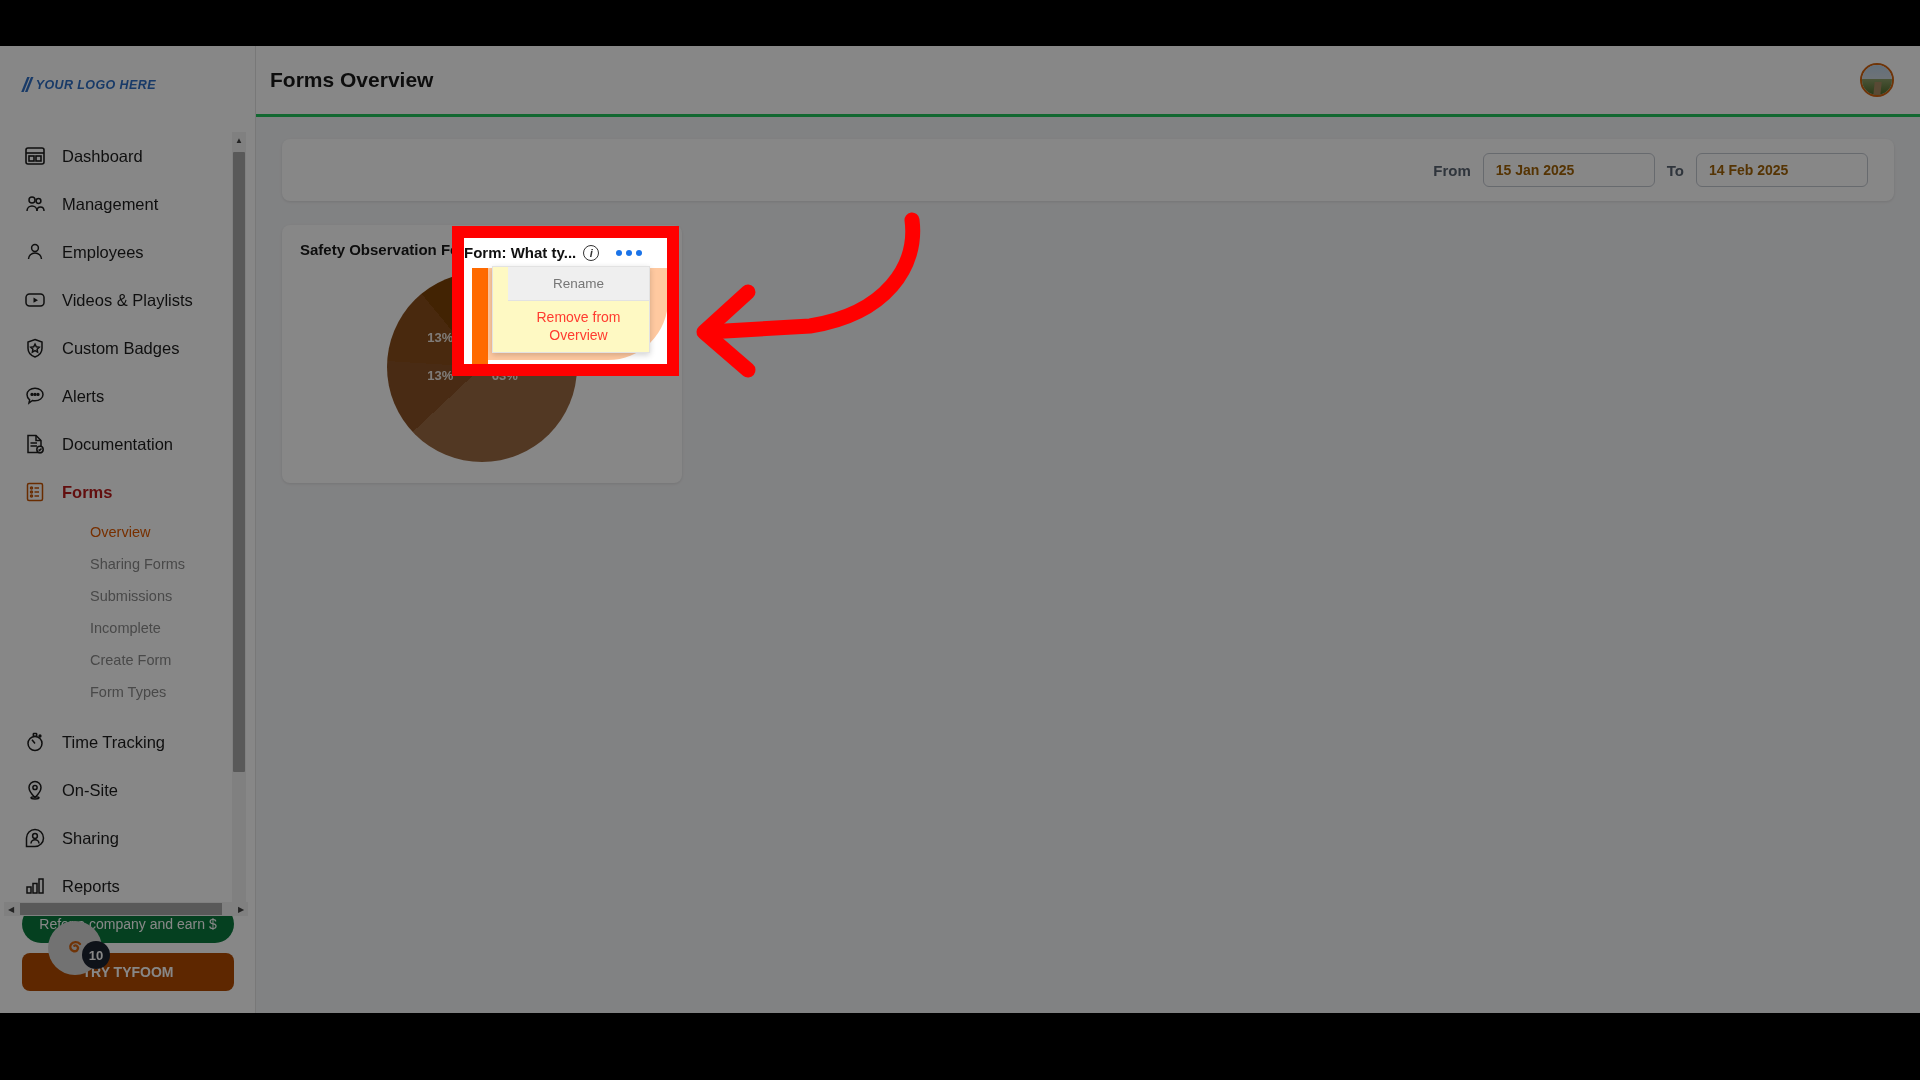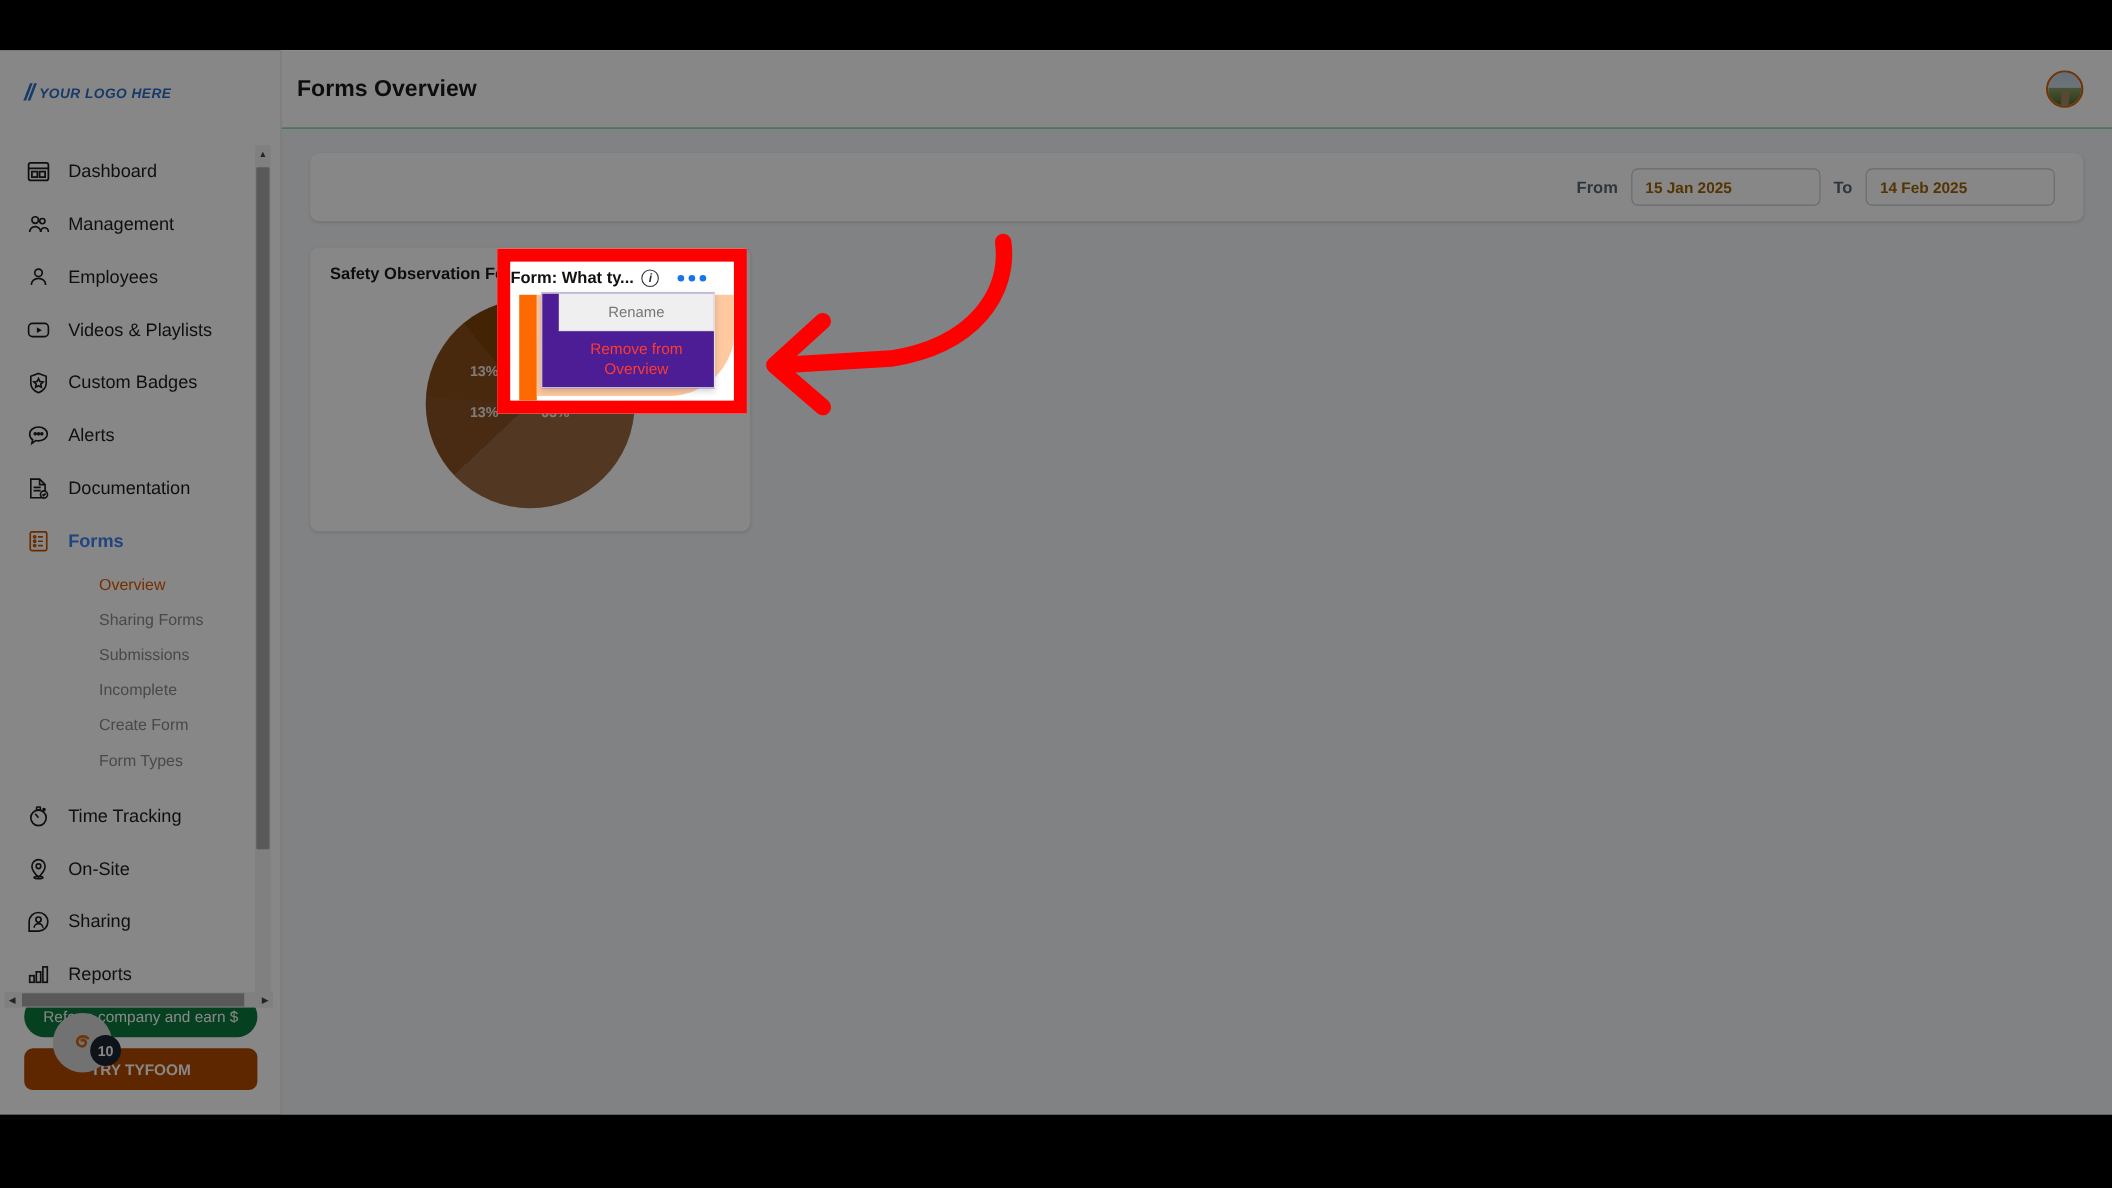--- a/index.html
+++ b/index.html
@@ -67,21 +67,21 @@
     width: 26px; height: 26px;
     flex: 0 0 26px;
     display: flex; align-items: center; justify-content: center;
     margin-right: 14px;
   }
   .nav-icon svg { display: block; }
   .nav-label {
     font-size: 16.5px; color: #1d1d1d; font-weight: 400;
     white-space: nowrap;
   }
-  .nav-item.active .nav-label { color: #3b82f6; font-weight: 700; }
+  .nav-item.active .nav-label { color: #b91c1c; font-weight: 700; }
   .nav-chevron {
     margin-left: auto;
     color: #555; font-size: 15px; line-height: 1;
   }
   .sub-item {
     height: 32px;
     display: flex; align-items: center;
     padding-left: 90px;
     font-size: 14.5px;
     color: #8a8a8a;
@@ -158,21 +158,21 @@
   #main {
     position: absolute; left: 256px; top: 0;
     width: 1664px; height: 967px;
     background: #ffffff;
   }
   #topbar {
     height: 71px;
     display: flex; align-items: center;
     padding: 0 26px 0 14px;
     background: #ffffff;
-    border-bottom: 1px solid #22c55e;
+    border-bottom: 3px solid #22c55e;
   }
   #page-title {
     font-size: 21px; font-weight: 700; color: #1a1a1a;
   }
   #avatar {
     margin-left: auto;
     width: 34px; height: 34px; border-radius: 50%;
     border: 2px solid #d2620f;
     overflow: hidden;
     position: relative;
@@ -272,21 +272,21 @@
   }
   .sliver-b {
     position: absolute; left: 24px; top: 30px;
     width: 180px; height: 92px; background: #ffc9a0;
     border-bottom-right-radius: 60px;
   }
 
   #dropdown {
     position: absolute; left: 28px; top: 28px;
     width: 158px;
-    background: #4c1d95;
+    background: #fef9c3;
     border: 1px solid #e2e2e2;
     box-shadow: 0 2px 6px rgba(0,0,0,.18);
     z-index: 5;
     padding-left: 15px;
   }
   #menu-rename {
     height: 34px;
     background: #efefef;
     border-bottom: 1px solid #e2e2e2;
     display: flex; align-items: center; justify-content: center;

